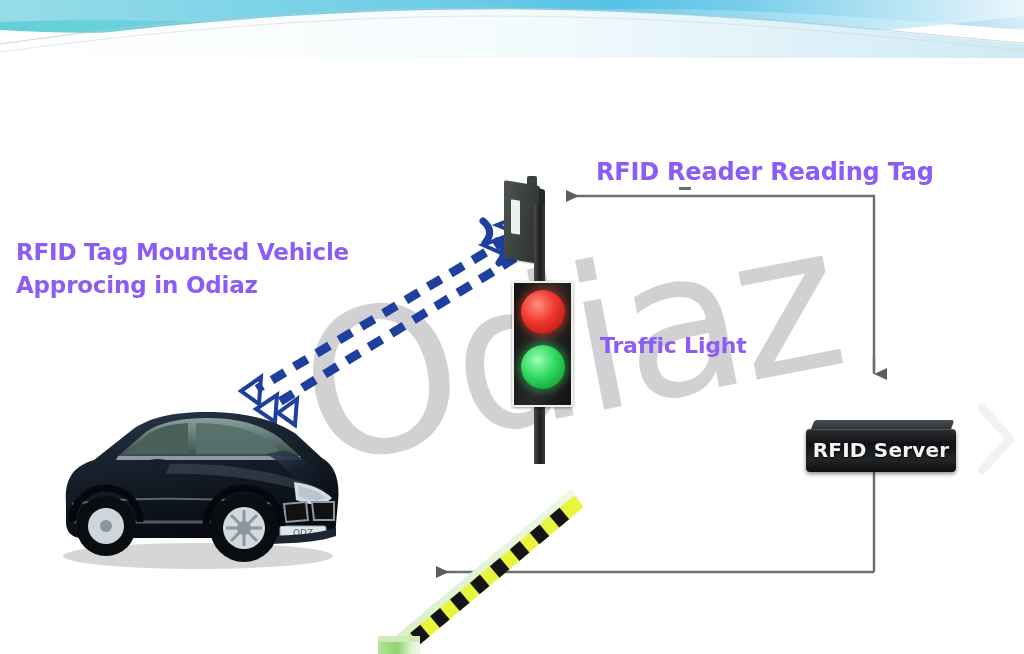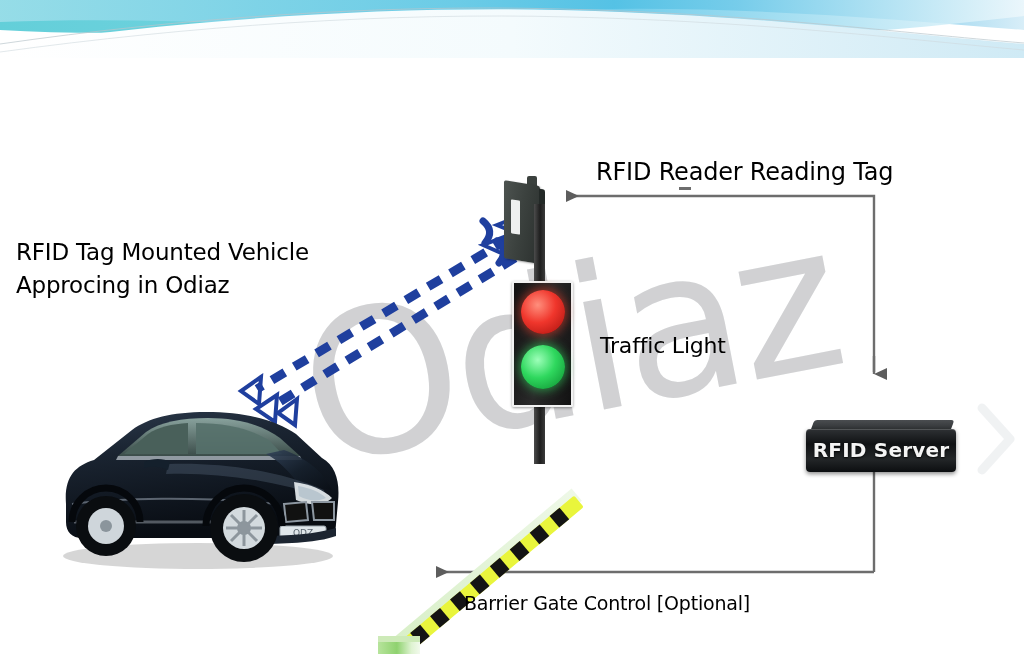--- a/index.html
+++ b/index.html
@@ -58,22 +58,22 @@
     transform: rotate(-11deg);
     user-select: none;
     pointer-events: none;
     line-height: 1;
     white-space: nowrap;
   }
 
   
   .label {
     position: absolute;
-    color: #000000;
-    font-weight: normal;
+    color: #8b5cf6;
+    font-weight: bold;
     font-family: "DejaVu Sans", sans-serif;
     white-space: pre-line;
     letter-spacing: -0.2px;
   }
   #lbl-reader  { left: 596px; top: 102px; font-size: 24px; }
   #lbl-vehicle { left: 16px;  top: 180px; font-size: 23px; line-height: 1.42; }
   #lbl-traffic { left: 600px; top: 234px; font-size: 22px; margin-top: 43px; }
   #lbl-barrier { left: 464px; top: 536px; font-size: 19px; }
 
   
@@ -420,21 +420,20 @@
     <div class="server">
       <div class="lid"></div>
       <div class="body"></div>
       <div class="txt">RFID Server</div>
     </div>
 
     <div class="label" id="lbl-reader">RFID Reader Reading Tag</div>
     <div class="label" id="lbl-vehicle">RFID Tag Mounted Vehicle
 Approcing in Odiaz</div>
     <div class="label" id="lbl-traffic">Traffic Light</div>
-    <div class="label" id="lbl-barrier">Barrier Gate Control [Optional]</div>
 
   </div>
 
   <div class="chev-next">
     <svg width="46" height="78" viewBox="0 0 46 78" xmlns="http://www.w3.org/2000/svg">
       <path d="M10,8 L38,39 L10,70" fill="none" stroke="#e3e6e9" stroke-width="9" stroke-linecap="round" stroke-linejoin="round"></path>
     </svg>
   </div>
 
 </div>

